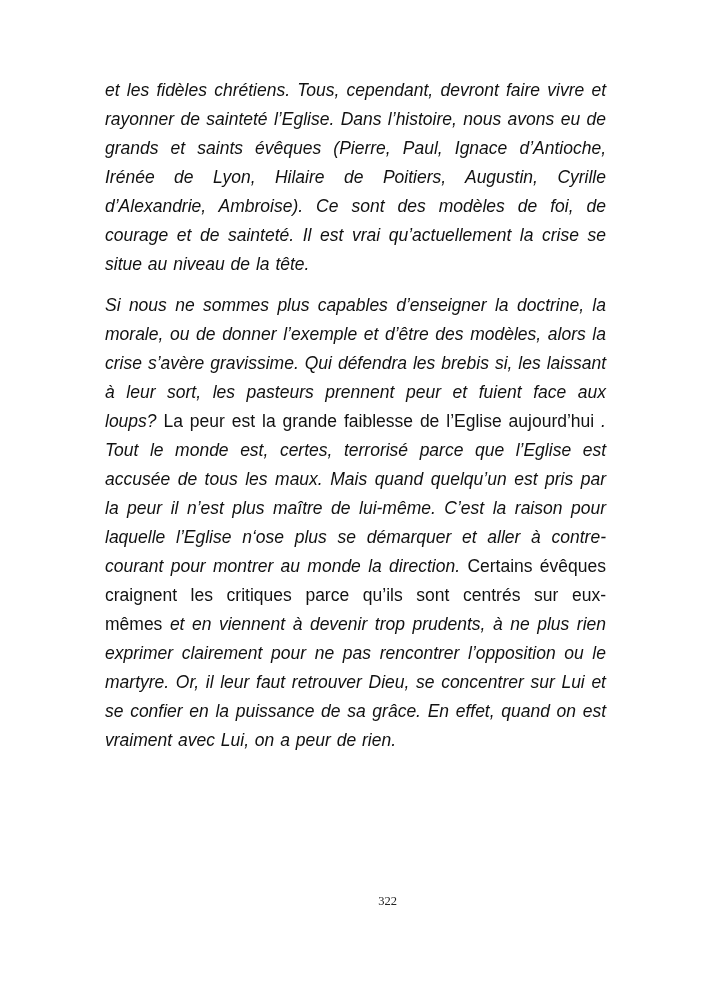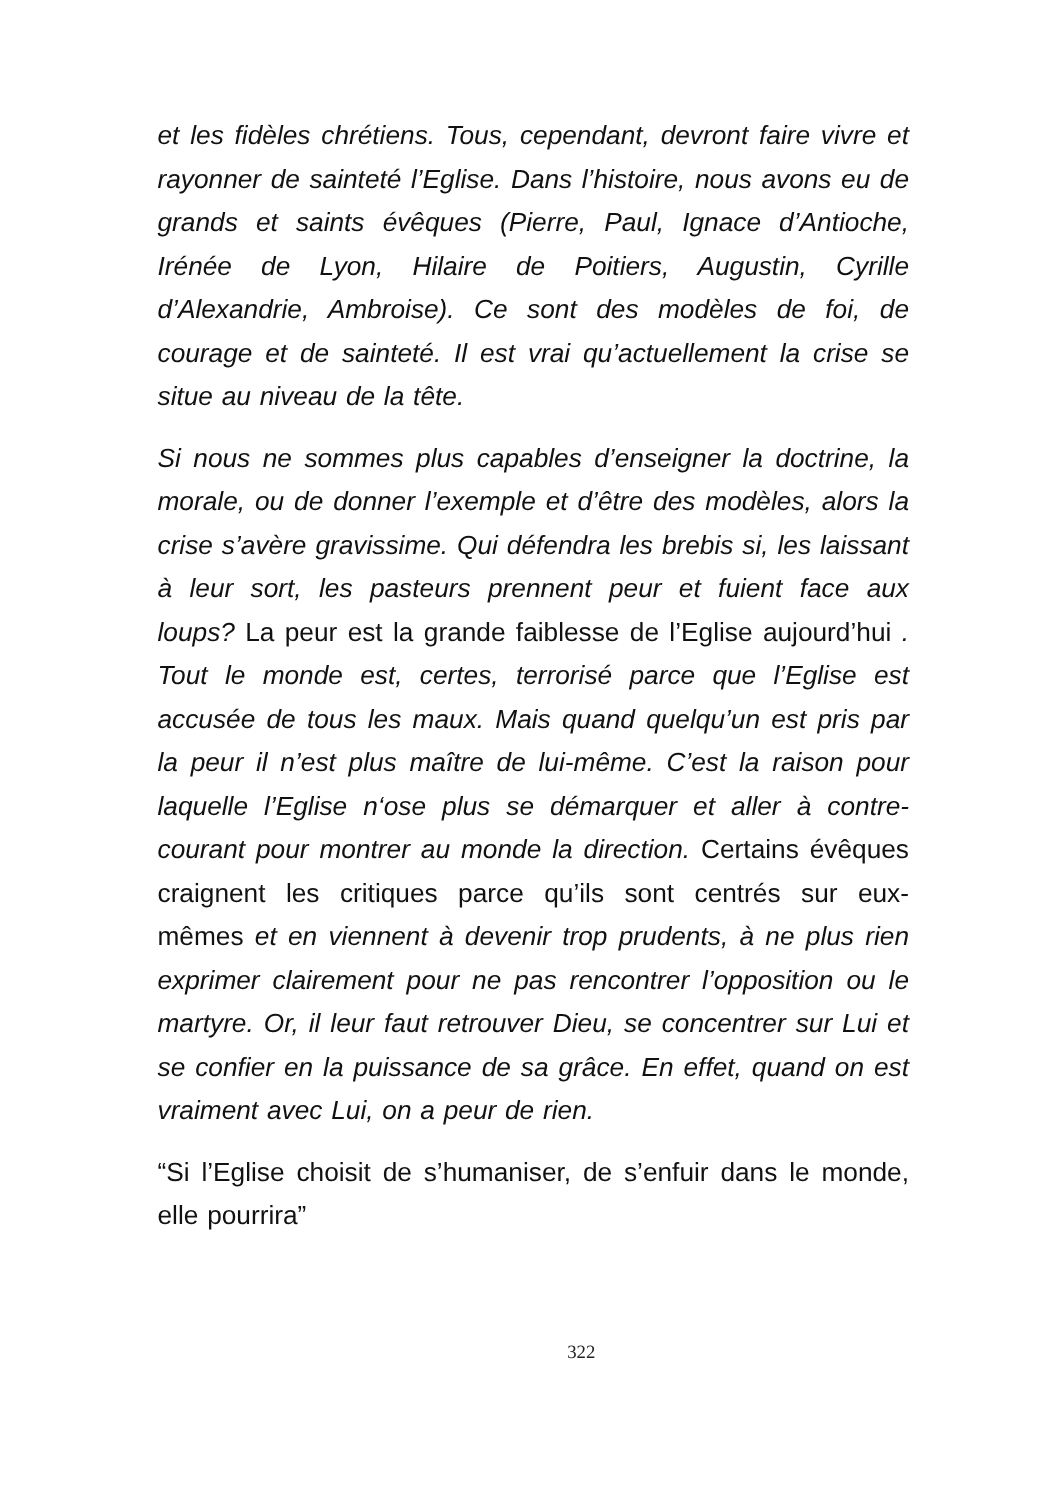--- a/index.html
+++ b/index.html
@@ -50,16 +50,15 @@
     padding-left: 33px;
   }
 </style>
 </head>
 <body>
 
 <div class="page">
   <div class="content">
       <p><span class="run-italic">et les fidèles chrétiens. Tous, cependant, devront faire vivre et rayonner de sainteté l’Eglise. Dans l’histoire, nous avons eu de grands et saints évêques (Pierre, Paul, Ignace d’Antioche, Irénée de Lyon, Hilaire de Poitiers, Augustin, Cyrille d’Alexandrie, Ambroise). Ce sont des modèles de foi, de courage et de sainteté. Il est vrai qu’actuellement la crise se situe au niveau de la tête.</span></p>
       <p><span class="run-italic">Si nous ne sommes plus capables d’enseigner la doctrine, la morale, ou de donner l’exemple et d’être des modèles, alors la crise s’avère gravissime. Qui défendra les brebis si, les laissant à leur sort, les pasteurs prennent peur et fuient face aux loups? </span><span class="run-bold">La peur est la grande faiblesse de l’Eglise aujourd’hui </span><span class="run-italic">. Tout le monde est, certes, terrorisé parce que l’Eglise est accusée de tous les maux. Mais quand quelqu’un est pris par la peur il n’est plus maître de lui-même. C’est la raison pour laquelle l’Eglise n‘ose plus se démarquer et aller à contre-courant pour montrer au monde la direction. </span><span class="run-bold">Certains évêques craignent les critiques parce qu’ils sont centrés sur eux- mêmes </span><span class="run-italic">et en viennent à devenir trop prudents, à ne plus rien exprimer clairement pour ne pas rencontrer l’opposition ou le martyre. Or, il leur faut retrouver Dieu, se concentrer sur Lui et se confier en la puissance de sa grâce. En effet, quand on est vraiment avec Lui, on a peur de rien.</span></p>
-      <p><span class="run-bold">“Si l’Eglise choisit de s’humaniser, de s’enfuir dans le monde, elle pourrira”</span></p>
     </div>
   <div class="page-number">322</div>
 </div>
 
 </body></html>

